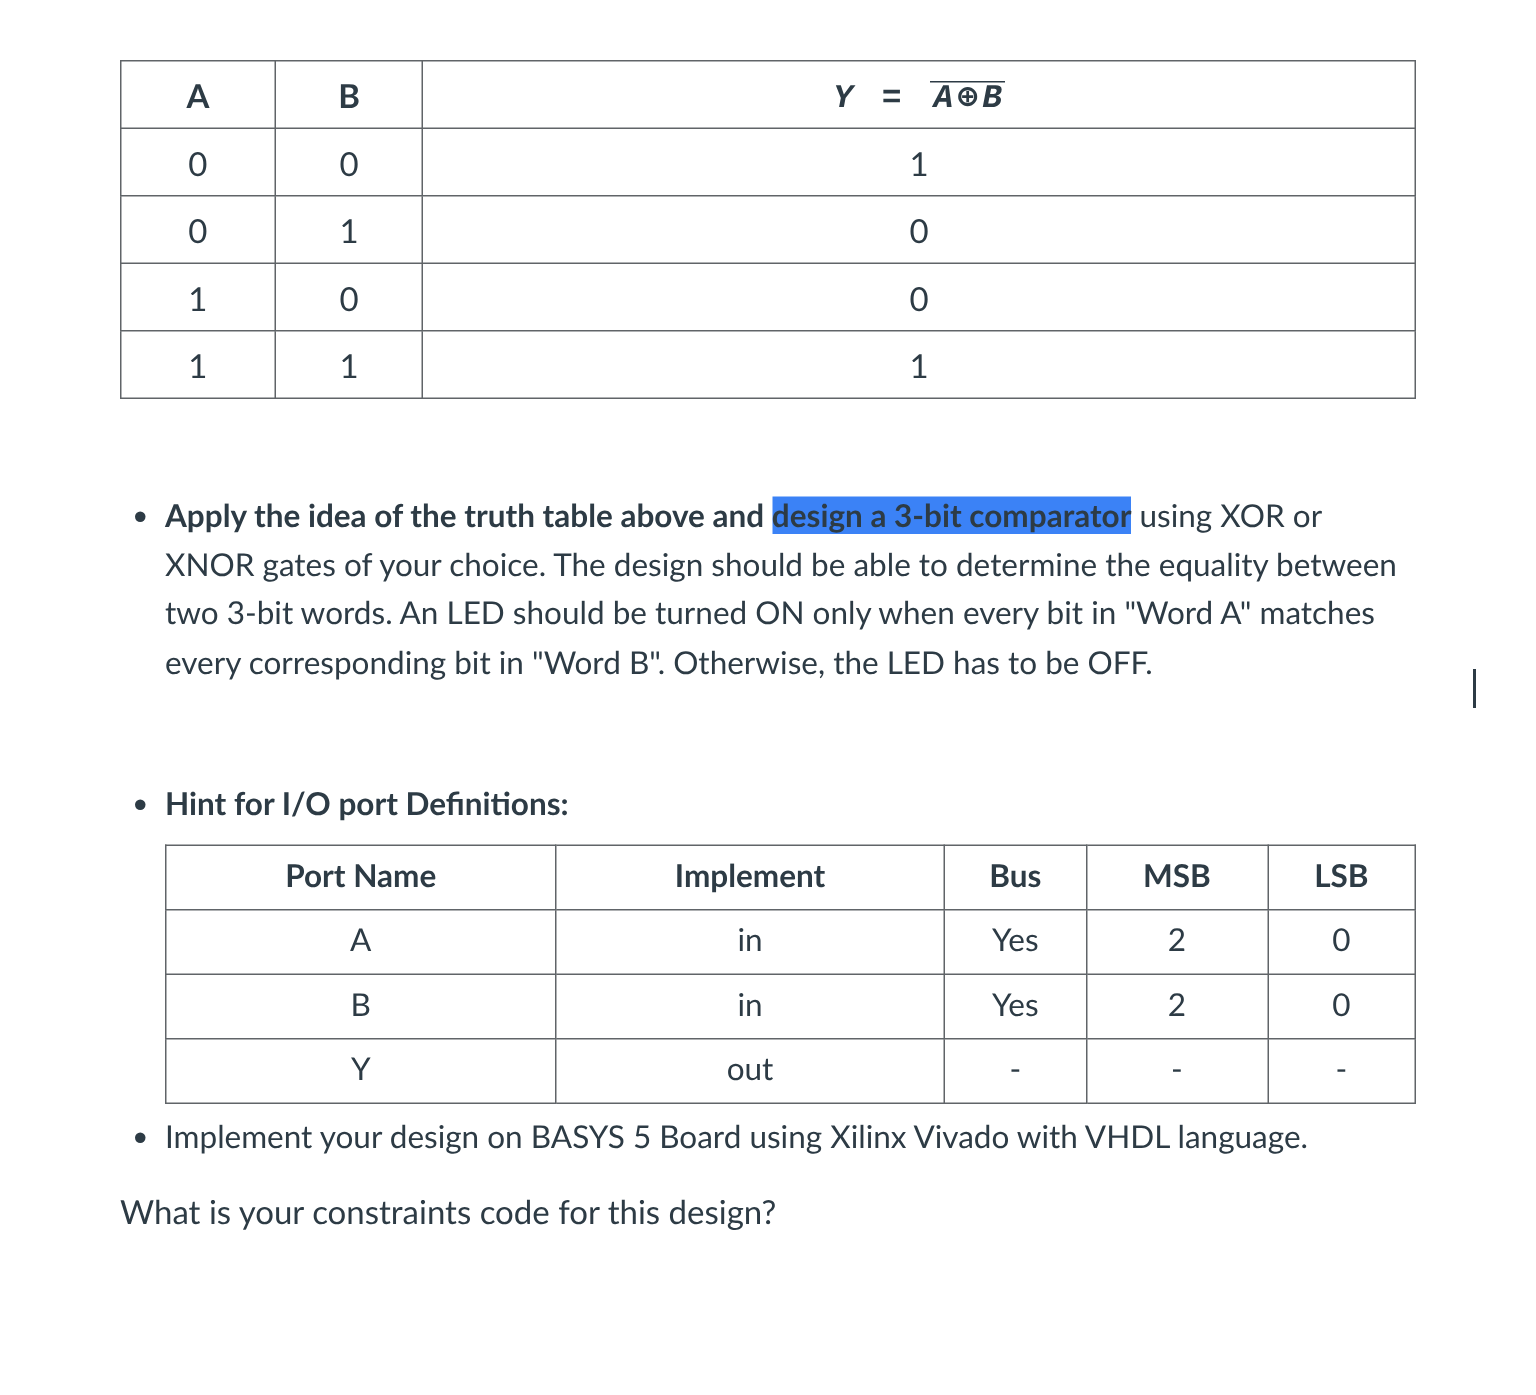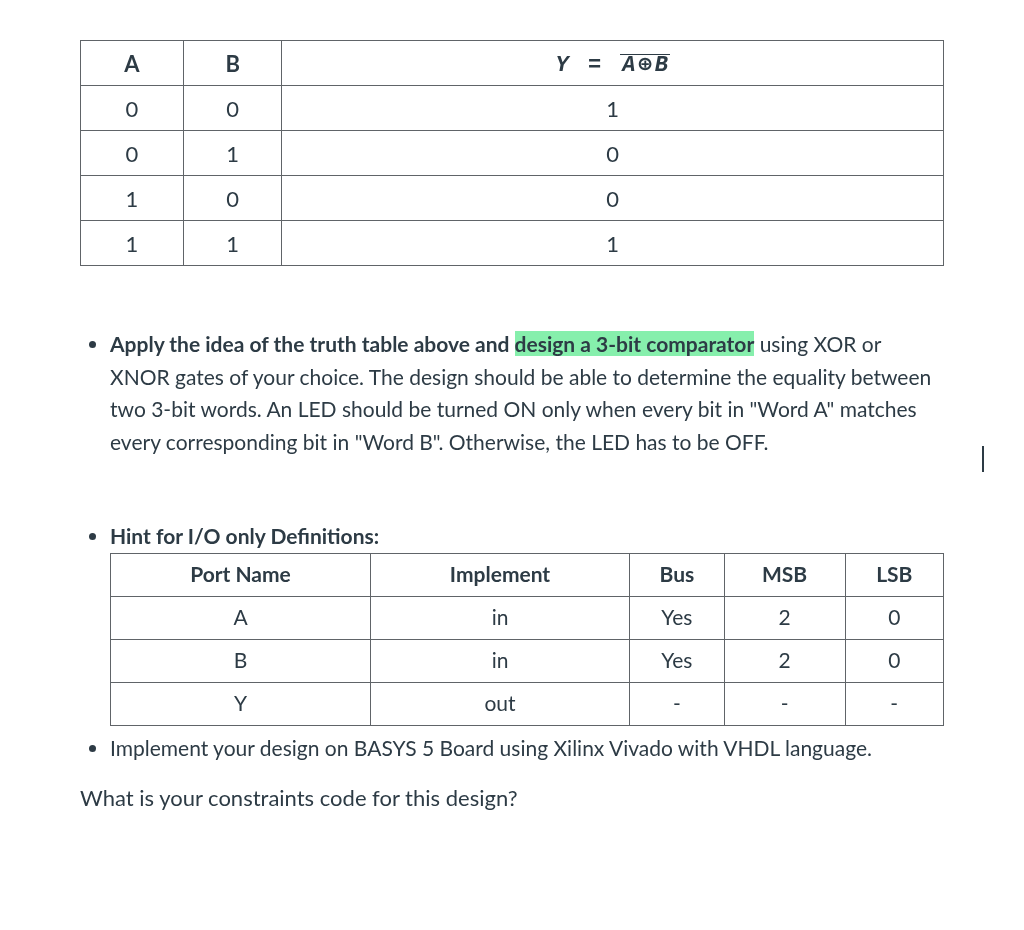--- a/index.html
+++ b/index.html
@@ -70,29 +70,29 @@
     margin-bottom: 62px;
   }
   ul.content > li:last-of-type {
     margin-bottom: 10px;
   }
   ul.content > li.tight {
     margin-bottom: 6px;
   }
 
   .highlight {
-    background: #86efac;
+    background: #3b82f6;
   }
   .bold { font-weight: 700; }
 
   
   table.ports {
     border-collapse: collapse;
     width: 100%;
-    margin-top: 0;
+    margin-top: 10px;
     font-size: 21px;
   }
   table.ports th, table.ports td {
     border: 1px solid #606468;
     text-align: center;
     height: 40px;
     vertical-align: middle;
   }
   table.ports th {
     font-weight: 700;
@@ -163,21 +163,21 @@
   </table>
 
   <ul class="content">
 
     <li style="position:relative;">
       <span class="bold">Apply the idea of the truth table above and </span><span class="bold highlight">design a 3-bit comparator</span><span> using XOR or XNOR gates of your choice. The design should be able to determine the equality between two 3-bit words. An LED should be turned ON only when every bit in "Word A" matches every corresponding bit in "Word B". Otherwise, the LED has to be OFF.</span>
       <span class="cursor-bar" style="position:absolute; right:-40px; top:118px;"></span>
     </li>
 
     <li class="tight">
-      <span class="bold">Hint for I/O only Definitions:</span>
+      <span class="bold">Hint for I/O port Definitions:</span>
       <table class="ports">
         <thead>
           <tr>
             <th>Port Name</th>
             <th>Implement</th>
             <th>Bus</th>
             <th>MSB</th>
             <th>LSB</th>
           </tr>
         </thead>

